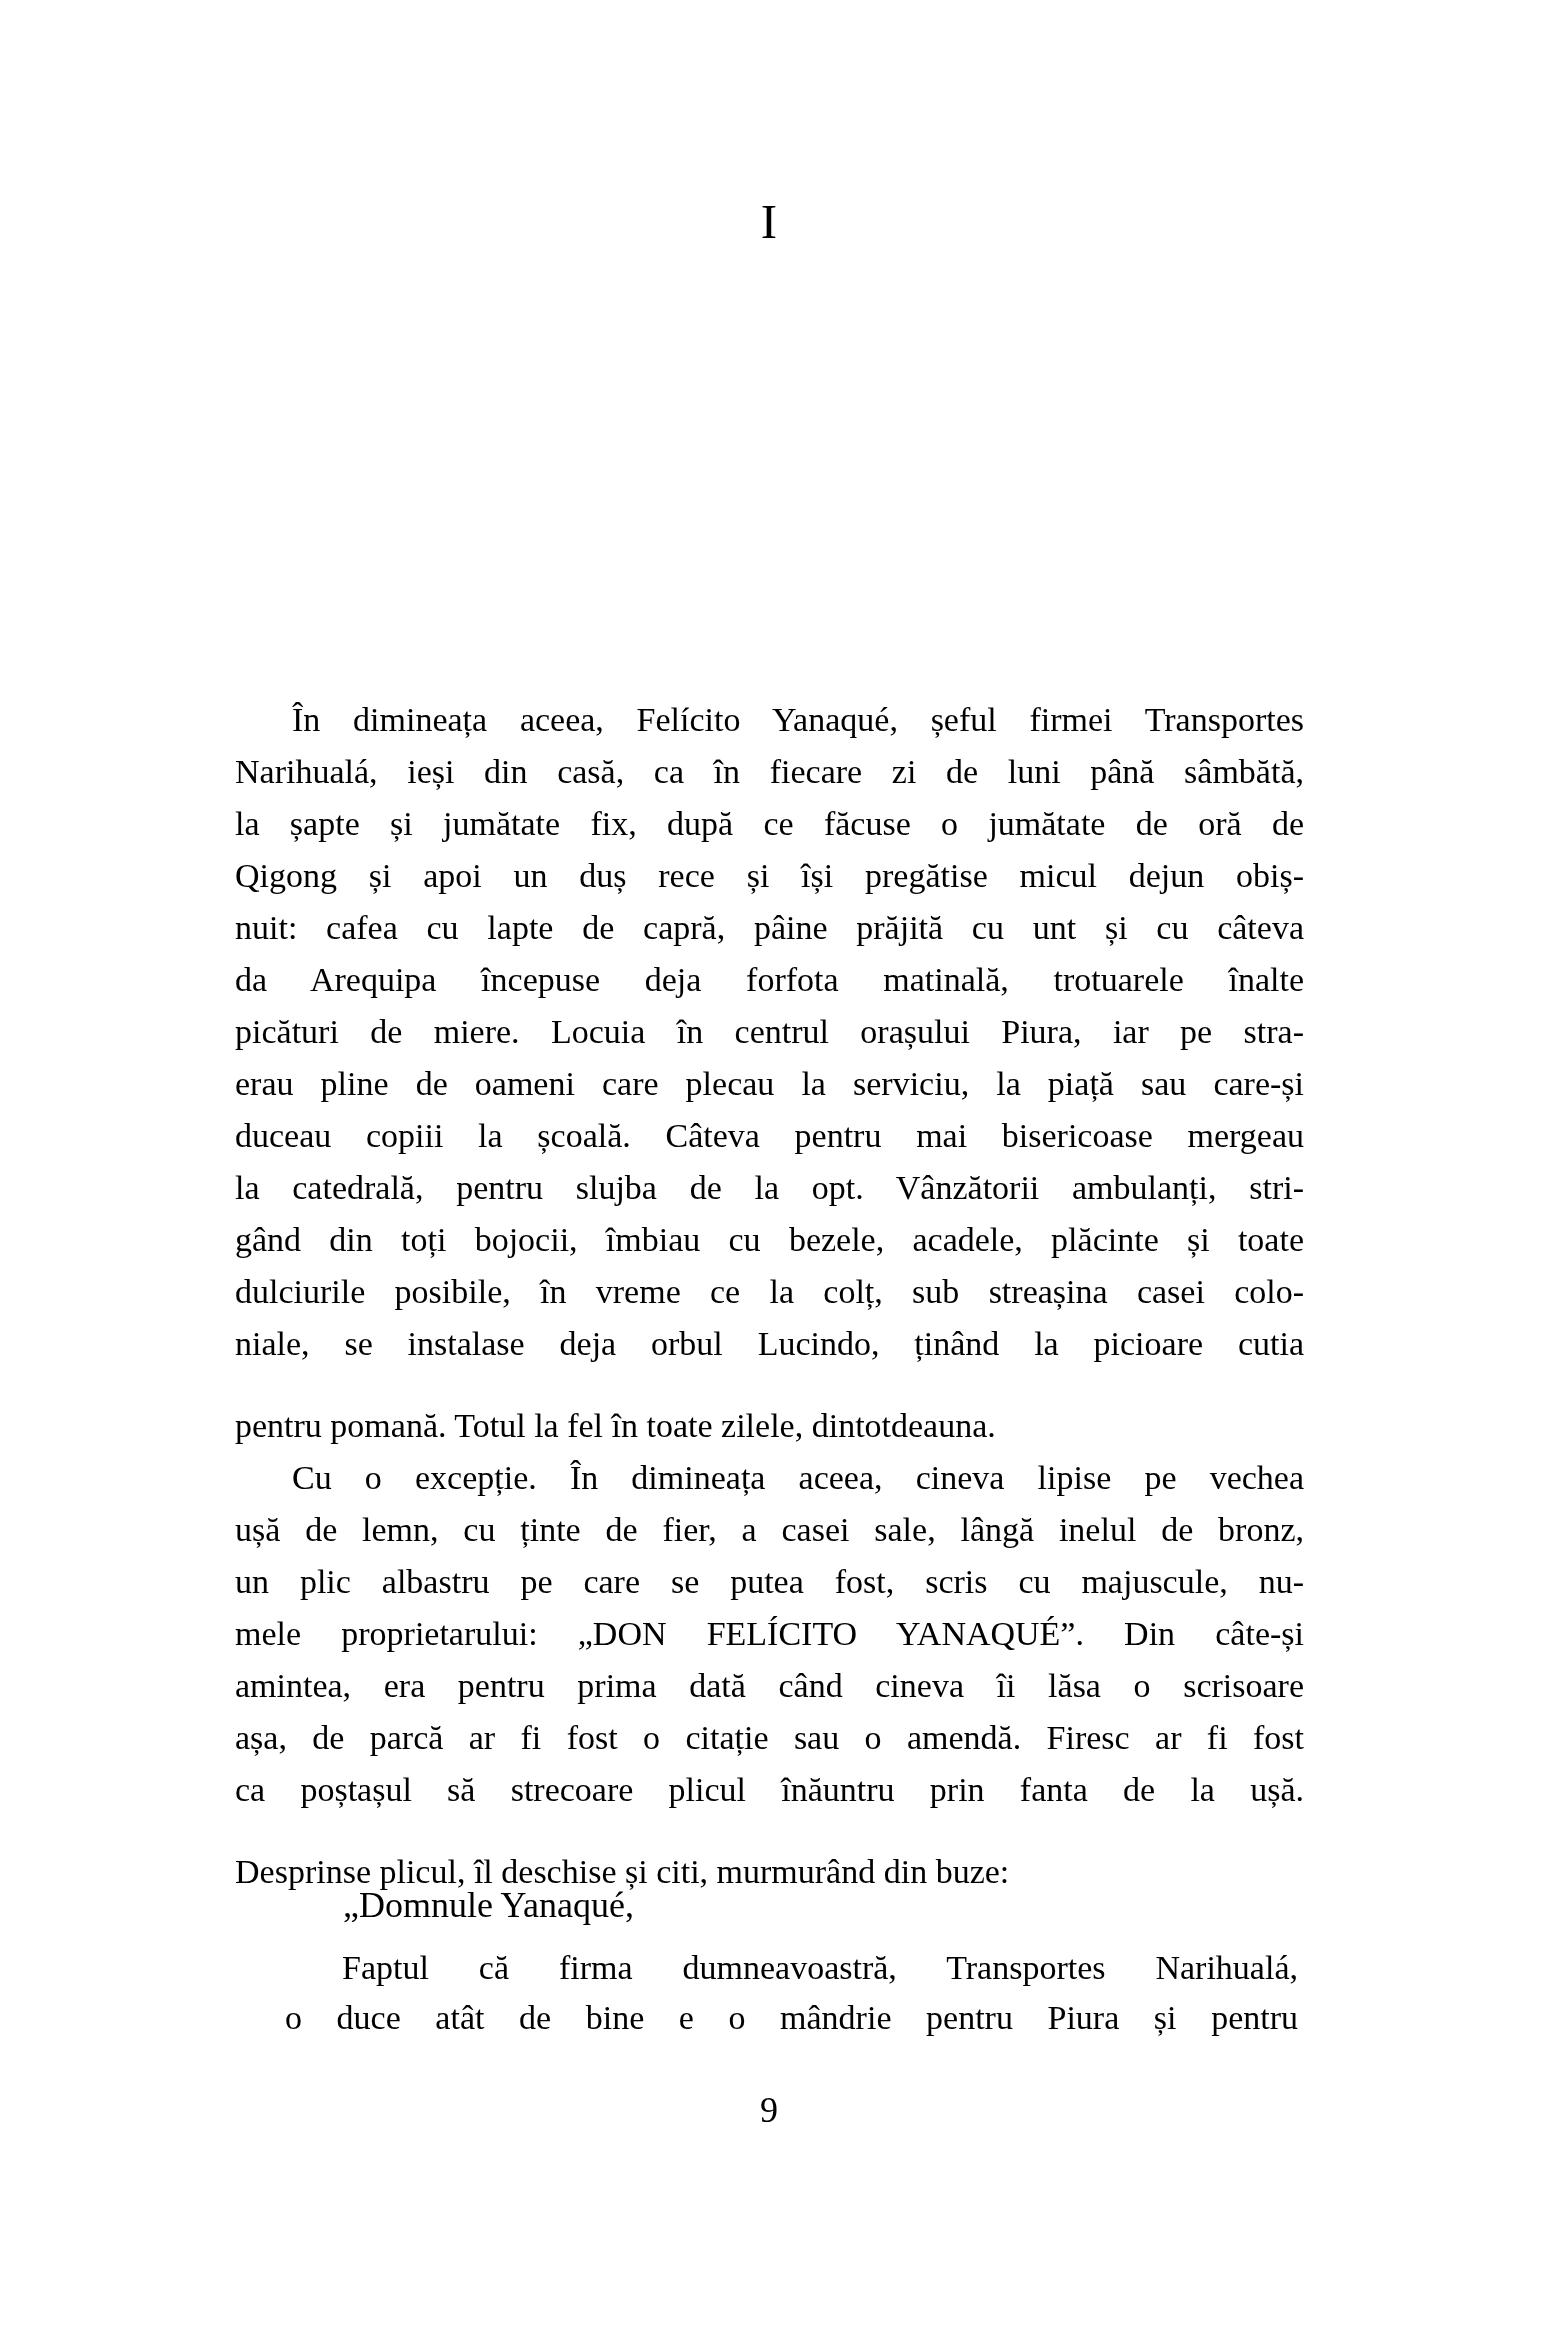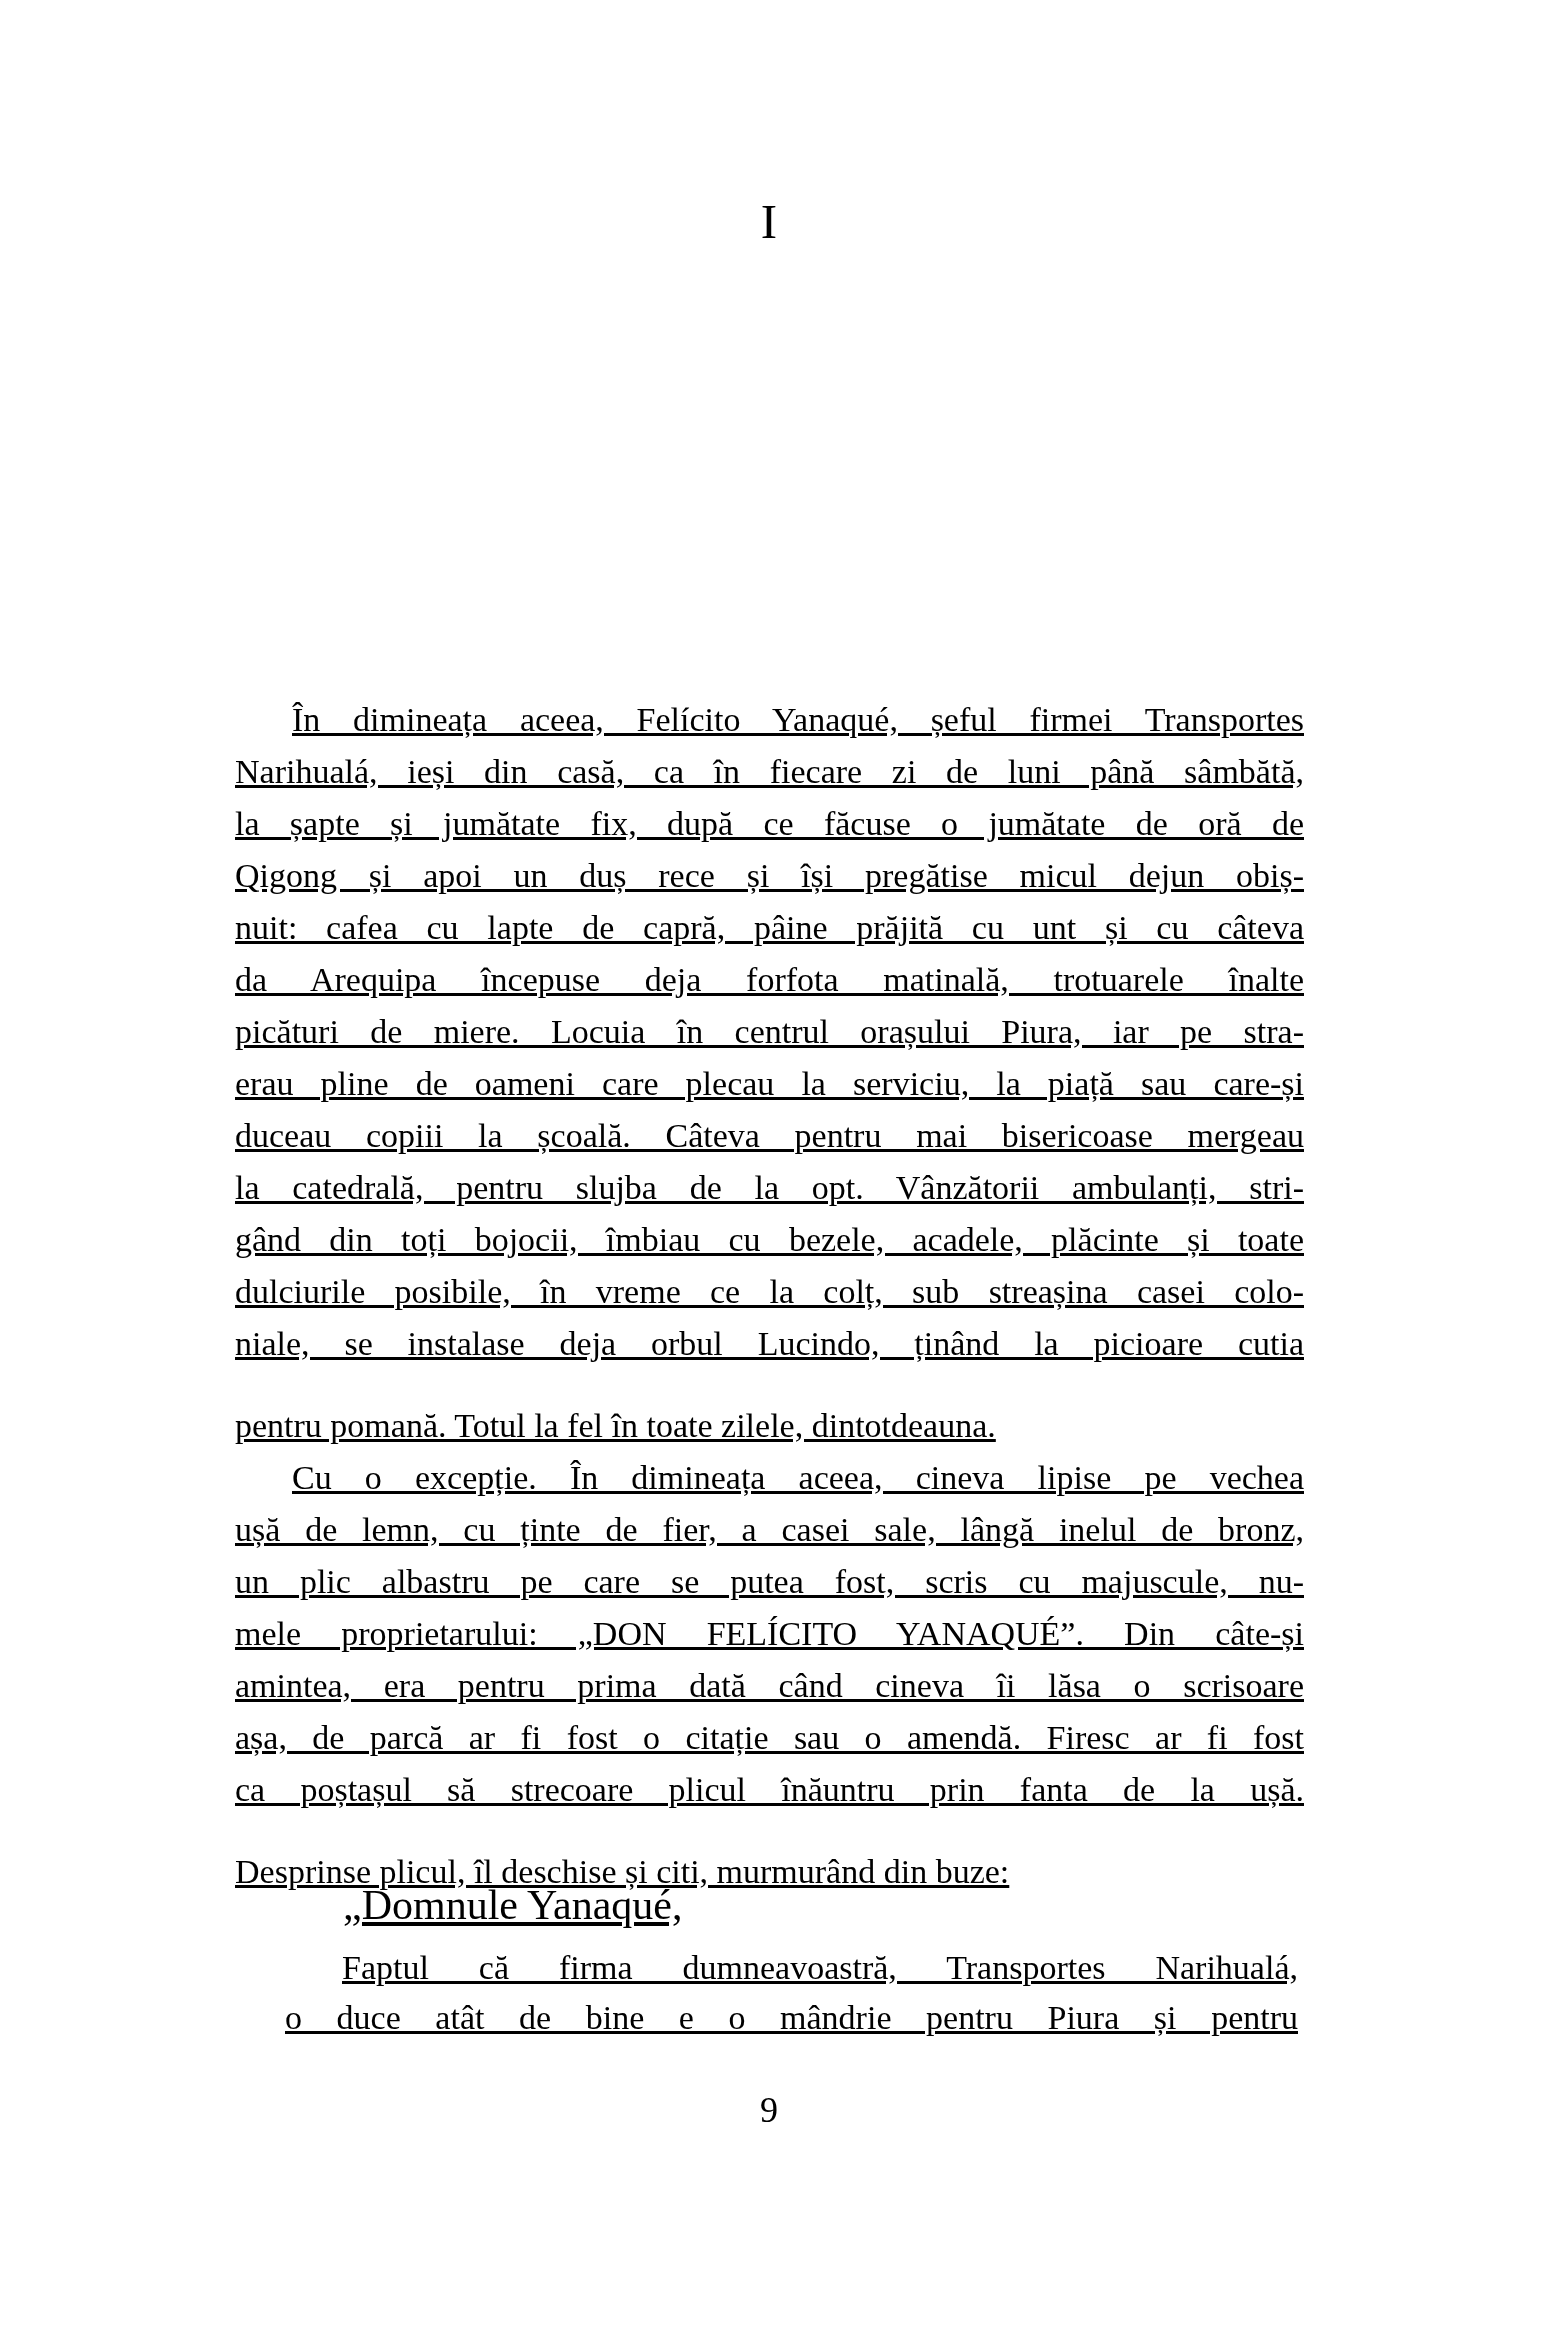--- a/index.html
+++ b/index.html
@@ -32,21 +32,20 @@
     font-size: 34px;
     line-height: 52px;
   }
   .line {
     display: block;
     white-space: nowrap;
     text-align: justify;
     text-align-last: justify;
     height: 52px;
     overflow: visible;
-    text-decoration: underline;
   }
   .line.last {
     text-align-last: left;
     margin-top: 30px;
   }
   .line.indent {
     padding-left: 57px;
   }
   .letter-body {
     position: absolute;
@@ -54,24 +53,23 @@
     width: 1013px;
     top: 1943px;
     font-size: 34px;
     line-height: 50px;
   }
   .letter-body .line { height: 50px; }
   .salutation-line {
     position: absolute;
     left: 343px;
     top: 1879px;
-    font-size: 42px;
+    font-size: 36px;
     line-height: 52px;
     white-space: nowrap;
-    text-decoration: underline;
   }
   .page-number {
     position: absolute;
     left: 0;
     width: 1538px;
     top: 2087px;
     text-align: center;
     font-size: 36px;
     line-height: 47px;
   }

